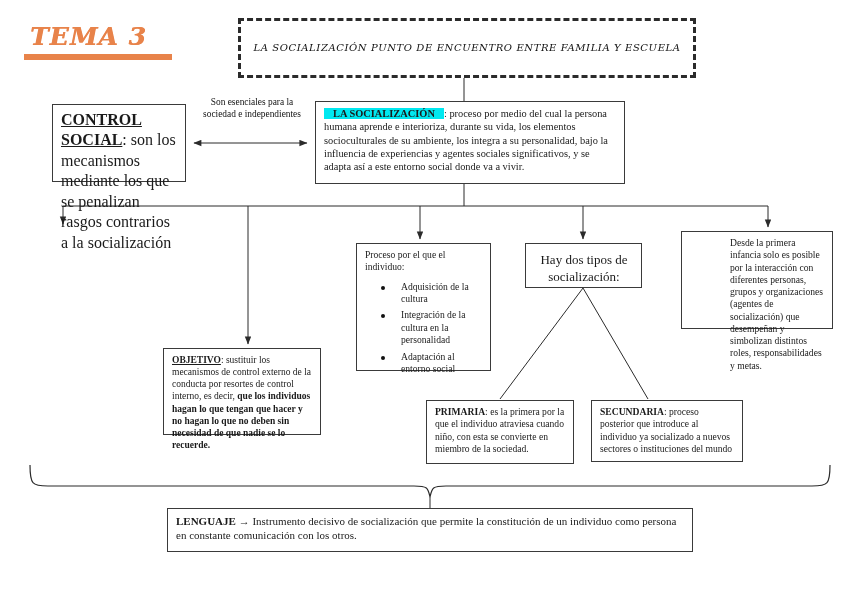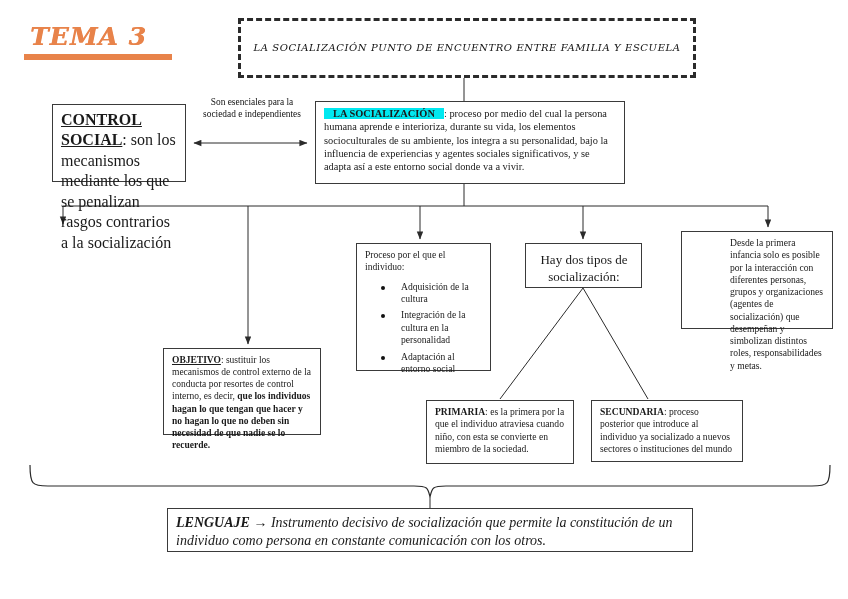--- a/index.html
+++ b/index.html
@@ -91,21 +91,21 @@
   
   #n-control   { left: 52px;  top: 104px; width: 134px; height: 78px; font-size: 16px; }
   #n-main      { left: 315px; top: 101px; width: 310px; height: 83px; font-size: 10.4px; }
   #n-sociedad  { left: 28px;  top: 228px; width: 127px; height: 77px; font-size: 9.6px;  }
   #n-objetivo  { left: 163px; top: 348px; width: 158px; height: 87px; font-size: 9.5px; }
   #n-proceso   { left: 356px; top: 243px; width: 135px; height: 128px; font-size: 9.6px; }
   #n-dostipos  { left: 525px; top: 243px; width: 117px; height: 45px;  font-size: 13px; text-align: center; }
   #n-infancia  { left: 681px; top: 231px; width: 152px; height: 98px;  font-size: 9.6px; padding-left: 40px; }
   #n-primaria  { left: 426px; top: 400px; width: 148px; height: 64px;  font-size: 9.6px; }
   #n-secundaria{ left: 591px; top: 400px; width: 152px; height: 62px;  font-size: 9.6px; }
-  #n-lenguaje  { left: 167px; top: 508px; width: 526px; height: 44px;  font-size: 14px; font-style: italic; }
+  #n-lenguaje  { left: 167px; top: 508px; width: 526px; height: 44px;  font-size: 11px; }
 
   #n-dostipos .pad { padding-top: 8px; }
 
   .hl {
     background: #00e8f0;
     font-weight: bold;
     padding: 0 9px;
   }
   .b { font-weight: bold; }
   .bu { font-weight: bold; text-decoration: underline; }

